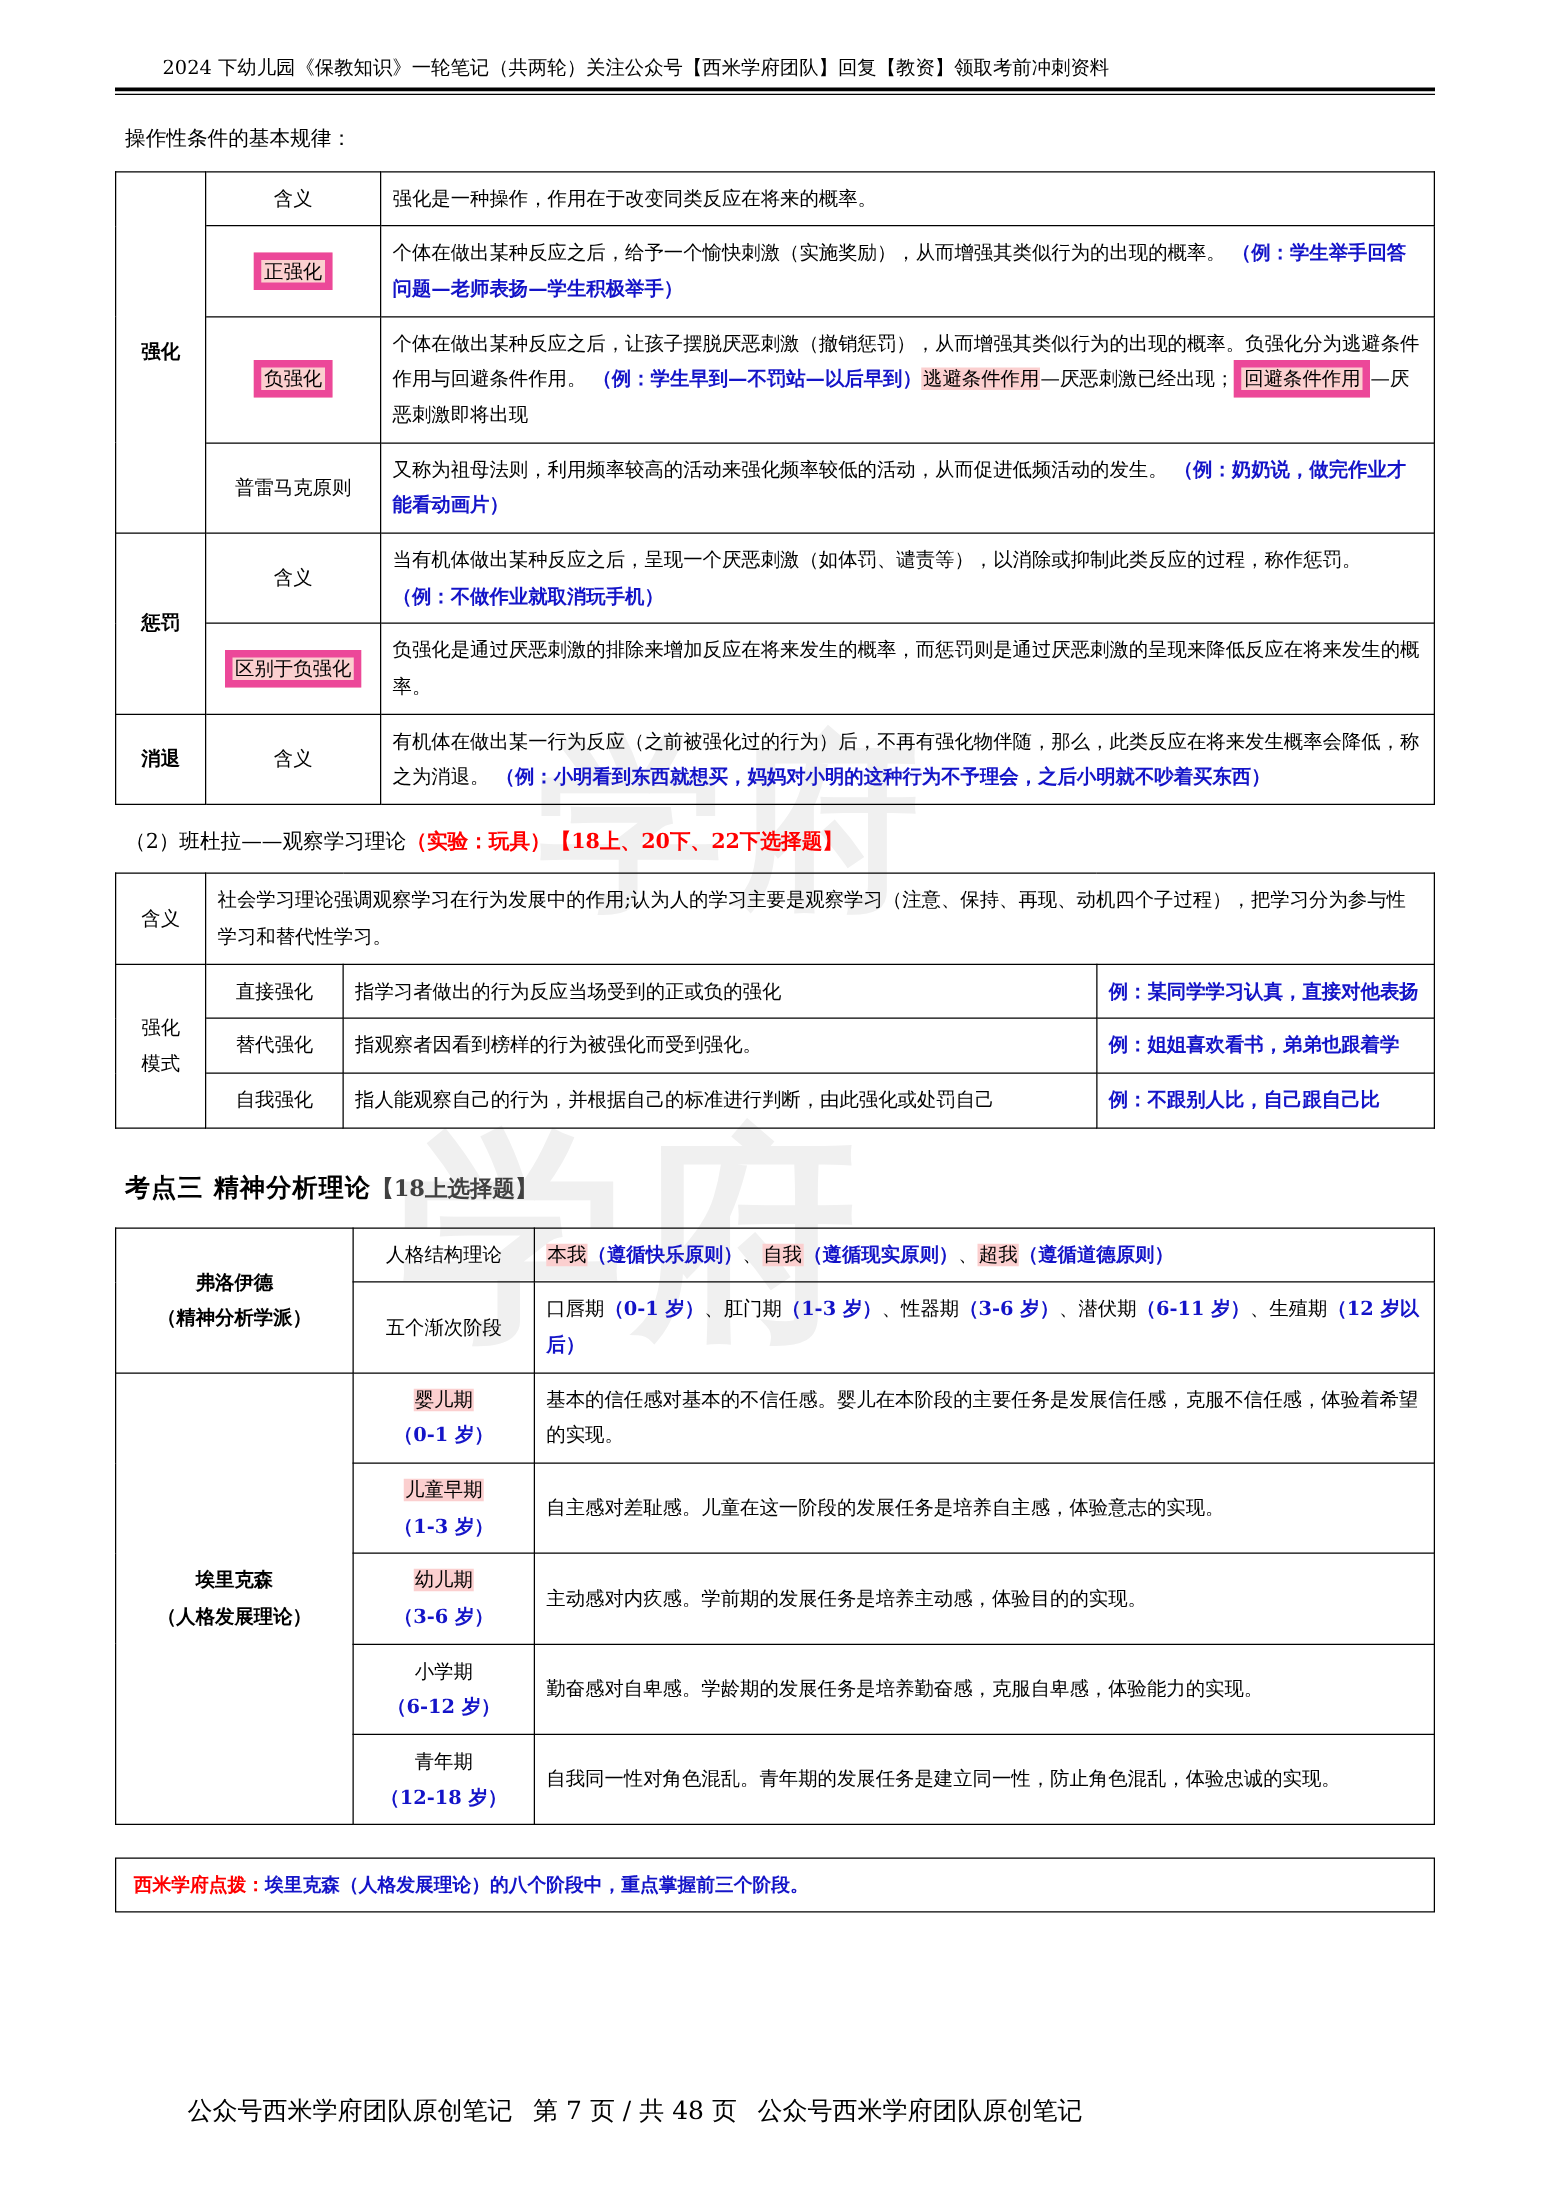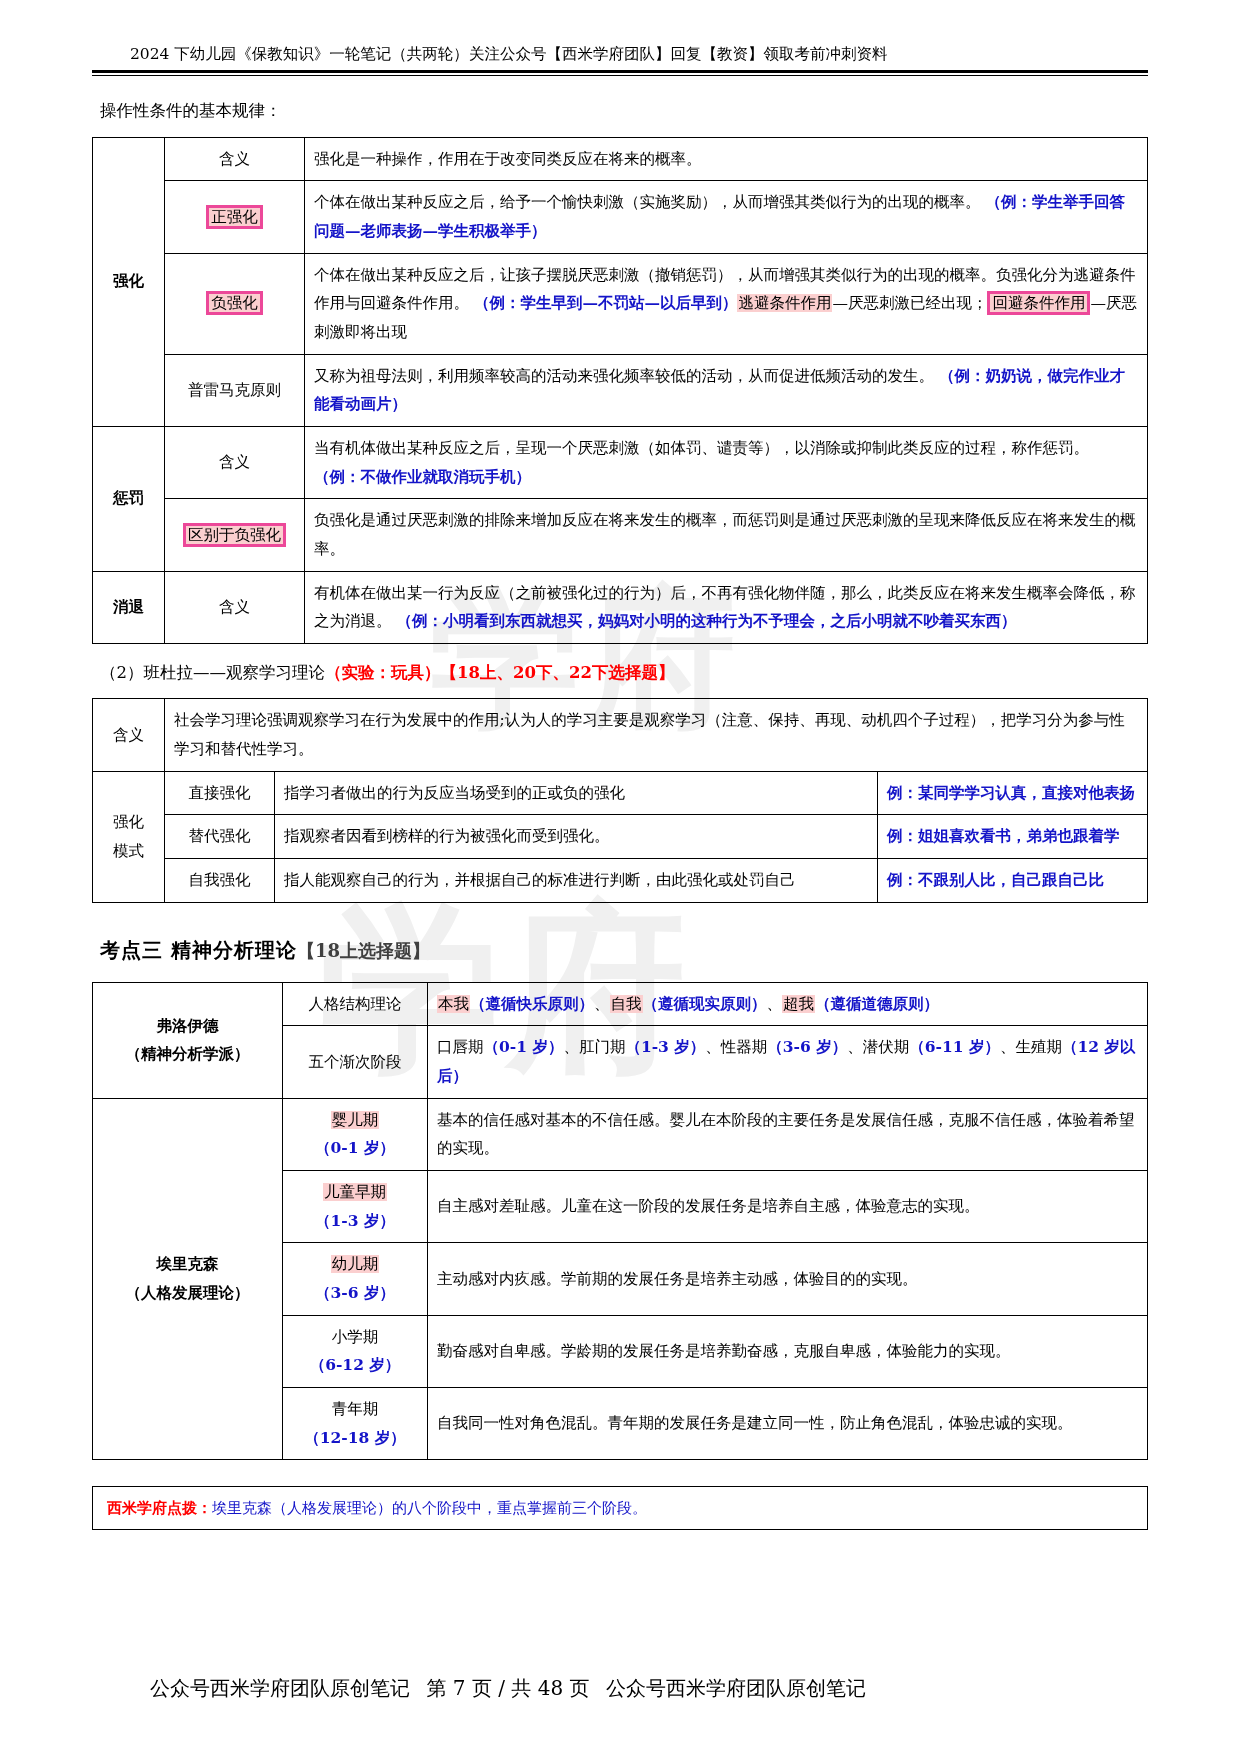--- a/index.html
+++ b/index.html
@@ -86,21 +86,21 @@
     color: #404040;
     font-weight: bold;
     letter-spacing: 0;
   }
 
   .blue { color: #1414c8; font-weight: bold; }
   .red { color: #ff0000; font-weight: bold; }
   .hl { background: #fbcfcf; padding: 0 1px; }
   .hl-box {
     background: #fbcfcf;
-    border: 3px solid #ec4899;
+    border: 6px solid #ec4899;
     padding: 0 2px;
   }
 
   
   table.doc {
     width: 100%;
     border-collapse: collapse;
     table-layout: fixed;
     margin-bottom: 6px;
     background: transparent;
@@ -122,21 +122,21 @@
   .tipbox {
     position: relative;
     z-index: 2;
     border: 1px solid #000;
     margin-top: 26px;
     padding: 9px 14px;
     font-size: 15px;
     line-height: 1.6;
   }
   .tipbox .tip-head { color: #ff0000; font-weight: bold; }
-  .tipbox .tip-body { color: #1414c8; font-weight: normal; }
+  .tipbox .tip-body { color: #1414c8; font-weight: bold; }
 
   
   .doc-footer {
     position: absolute;
     left: 0;
     bottom: 52px;
     width: 1016px;
     z-index: 2;
     display: flex;
     justify-content: space-between;

